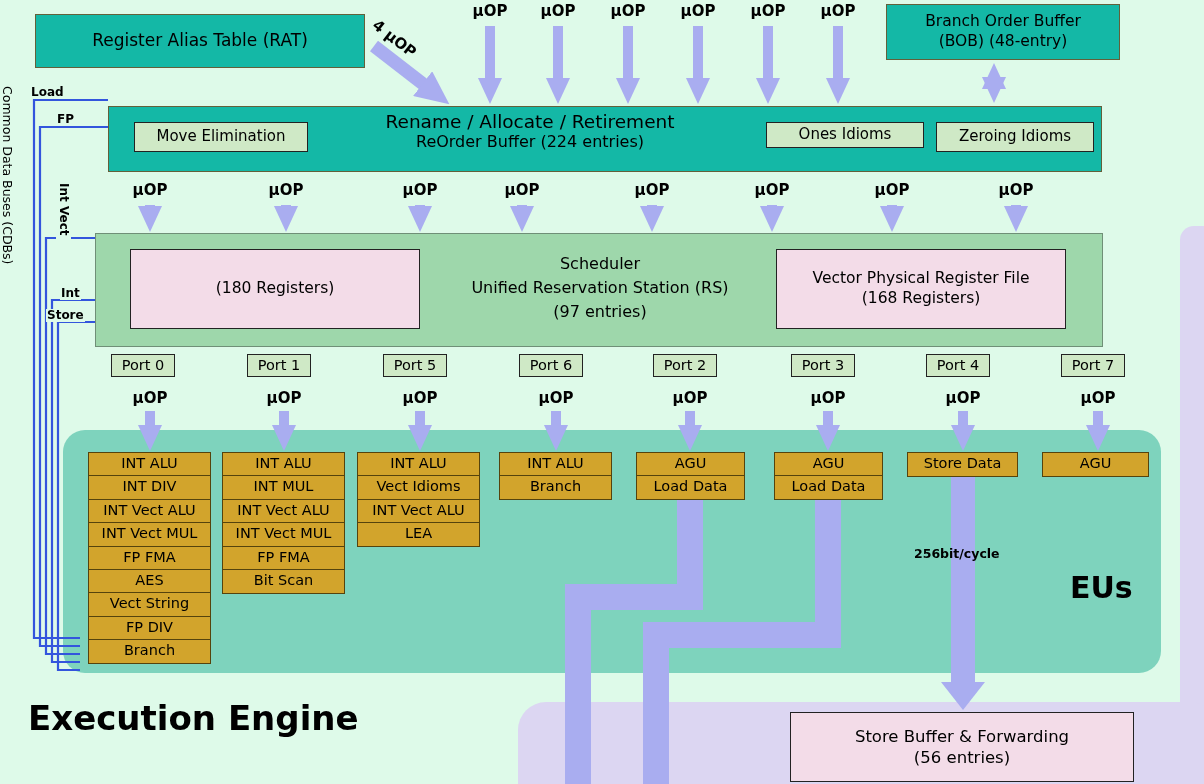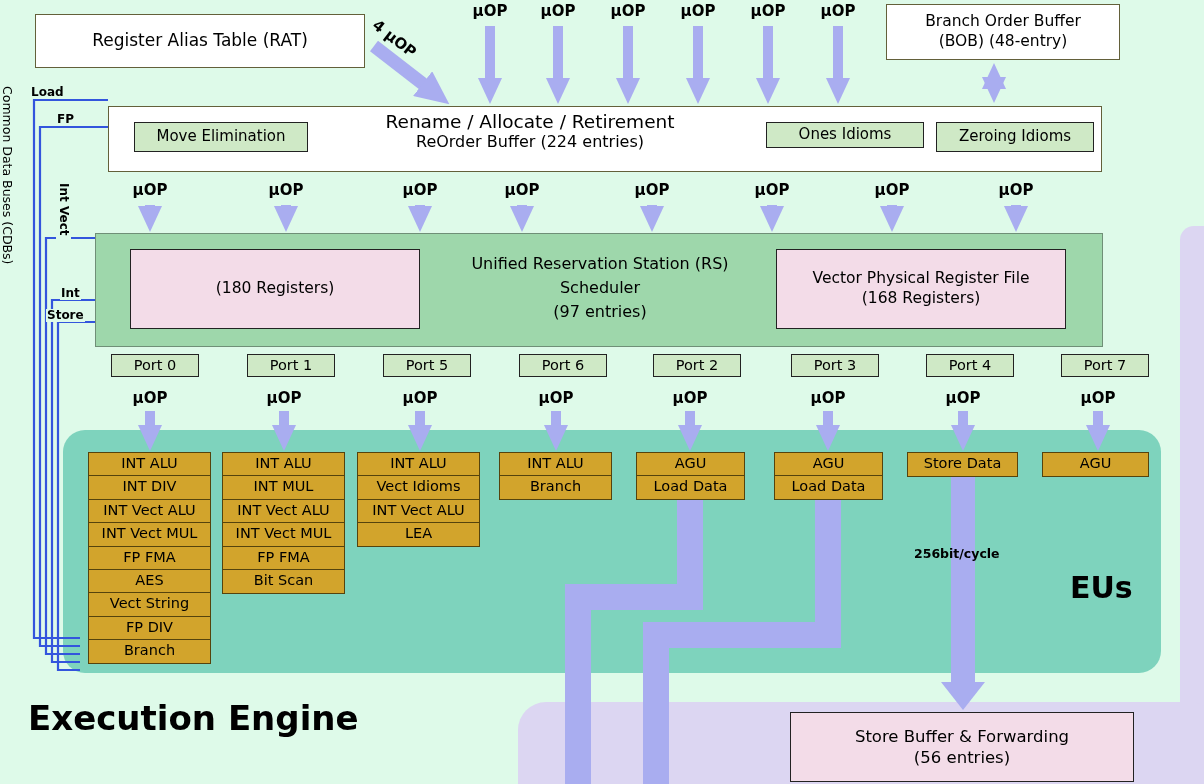--- a/index.html
+++ b/index.html
@@ -2,27 +2,27 @@
 <html><head>
 <meta charset="utf-8">
 <style>
   html,body{margin:0;padding:0}
   .stage{position:relative;width:1204px;height:784px;background:#defae9;
          font-family:"DejaVu Sans",sans-serif;color:#000;overflow:hidden}
   svg.layer{position:absolute;left:0;top:0;display:block}
   .box{position:absolute;box-sizing:border-box;border:1.6px solid #222;
        display:flex;flex-direction:column;justify-content:center;
        text-align:center;line-height:1.28}
-  .tan{background:#ffffff;border-color:#63603a}
+  .tan{background:#14b8a6;border-color:#63603a}
   .green{background:#cfe9c6}
   .pink{background:#f3dce8}
   .sched{background:#9ed7ab;border-color:#6f8f77}
   .plain{position:absolute}
   .uop{position:absolute;width:52px;text-align:center;font-weight:bold;font-size:15px}
-  .port{position:absolute;box-sizing:border-box;width:88px;height:23px;background:#cfe9c6;
+  .port{position:absolute;box-sizing:border-box;width:64px;height:23px;background:#cfe9c6;
         border:1.6px solid #222;text-align:center;font-size:14.5px;line-height:20px}
   .eu-col{position:absolute}
   .unit{box-sizing:border-box;height:25px;margin-top:-1.6px;background:#d2a42c;
         border:1.6px solid #55430d;text-align:center;font-size:14.5px;line-height:21px;
         white-space:nowrap;overflow:hidden}
   .unit:first-child{margin-top:0}
   .buslabel{position:absolute;font-size:12px;font-weight:bold;background:#defae9;
             line-height:1.1;padding:0 1px}
   .vert{writing-mode:vertical-rl}
   .bigtitle{position:absolute;font-weight:bold}
@@ -145,22 +145,22 @@
   <div class="uop" style="left:260px;top:181px">μOP</div>
   <div class="uop" style="left:394px;top:181px">μOP</div>
   <div class="uop" style="left:496px;top:181px">μOP</div>
   <div class="uop" style="left:626px;top:181px">μOP</div>
   <div class="uop" style="left:746px;top:181px">μOP</div>
   <div class="uop" style="left:866px;top:181px">μOP</div>
   <div class="uop" style="left:990px;top:181px">μOP</div>
 
   <div class="box sched" style="left:95px;top:233px;width:1008px;height:114px"></div>
   <div class="plain" style="left:430px;top:252px;width:340px;text-align:center;font-size:16px;line-height:1.5">
+    <div>Scheduler</div>
     <div>Unified Reservation Station (RS)</div>
-    <div>Scheduler</div>
     <div>(97 entries)</div>
   </div>
   <div class="box pink" style="left:130px;top:249px;width:290px;height:80px;font-size:15.5px">
     <span>(180 Registers)</span>
   </div>
   <div class="box pink" style="left:776px;top:249px;width:290px;height:80px;font-size:15.5px">
     <span>Vector Physical Register File</span>
     <span>(168 Registers)</span>
   </div>
 

